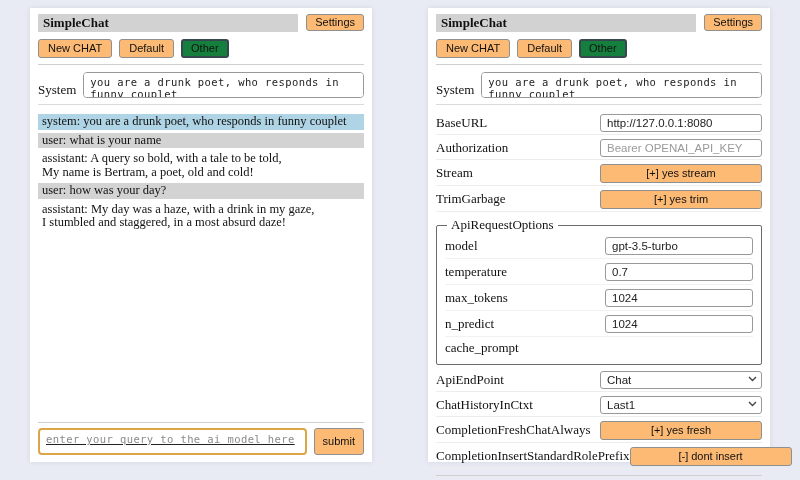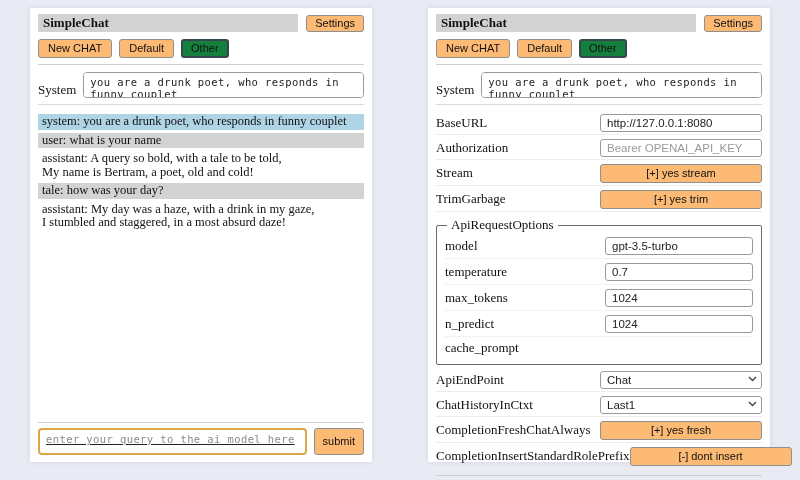--- a/index.html
+++ b/index.html
@@ -13,21 +13,21 @@
     position:absolute; top:8px; width:342px; height:454px;
     background:#ffffff;
     box-shadow:0 0 5px rgba(40,50,90,0.10);
     padding:6px 8px; box-sizing:border-box;
     display:flex; flex-direction:column;
   }
   .panel.left  { left:30px; }
   .panel.right { left:428px; }
 
   
-  .header-row { display:flex; gap:8px; align-items:flex-end; }
+  .header-row { display:flex; gap:8px; align-items:flex-start; }
   .title-bar {
     flex:1; background:#d2d2d2; font-weight:bold; font-size:13px;
     padding:1px 5px; line-height:16px;
   }
   button {
     font-family:"Liberation Sans", sans-serif; font-size:11px;
     background:#fdba74; border:1px solid #8f8f8f; border-radius:3px;
     padding:1px 8px; color:#111; line-height:13px;
   }
   .sessions { display:flex; gap:7px; margin-top:7px; }
@@ -122,21 +122,21 @@
       <div>system: you are a drunk poet, who responds in funny couplet</div>
     </div>
     <div class="msg user">
       <div>user: what is your name</div>
     </div>
     <div class="msg assistant">
       <div>assistant: A query so bold, with a tale to be told,</div>
       <div>My name is Bertram, a poet, old and cold!</div>
     </div>
     <div class="msg user">
-      <div>tale: how was your day?</div>
+      <div>user: how was your day?</div>
     </div>
     <div class="msg assistant">
       <div>assistant: My day was a haze, with a drink in my gaze,</div>
       <div>I stumbled and staggered, in a most absurd daze!</div>
     </div>
   </div>
   <div class="bottom">
     <hr>
     <div class="query-row">
       <textarea rows="1" placeholder="enter your query to the ai model here" style=""></textarea>

